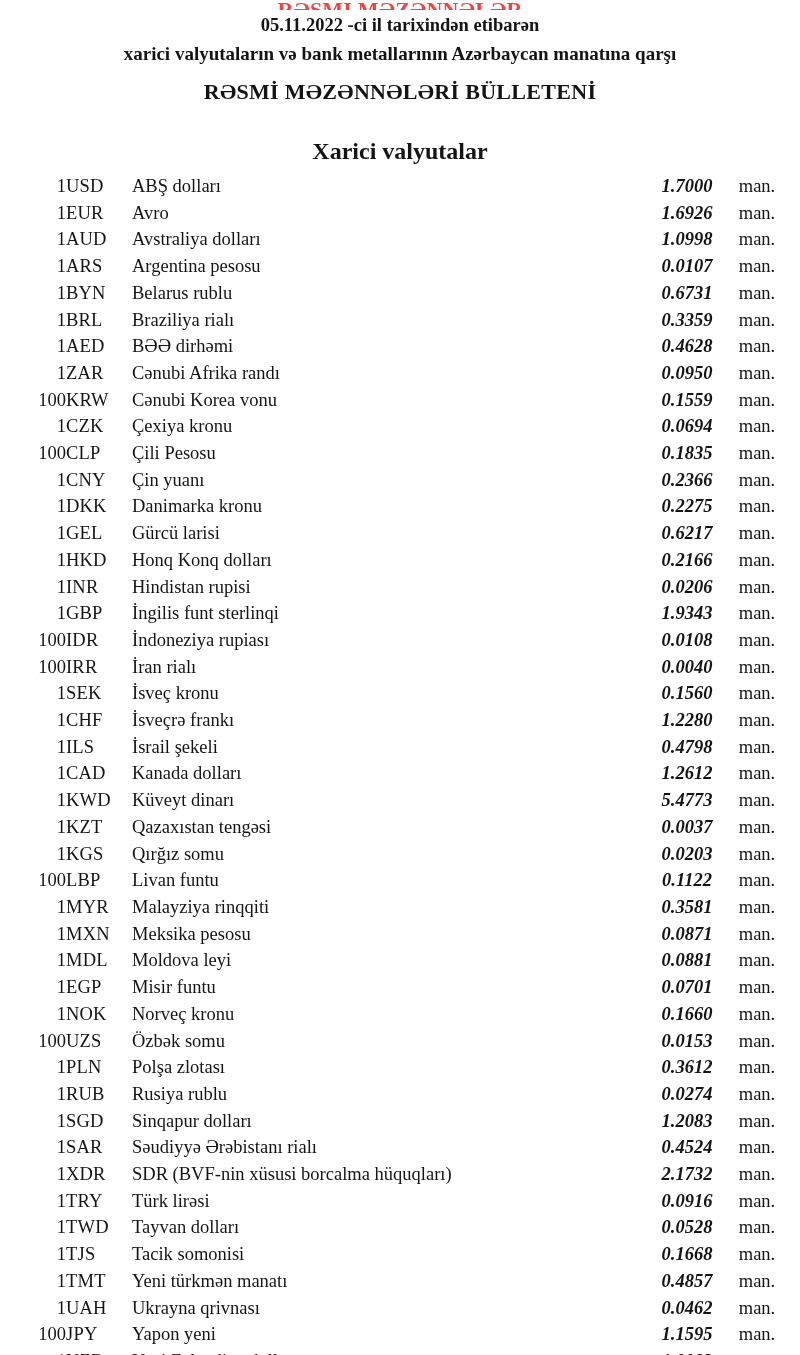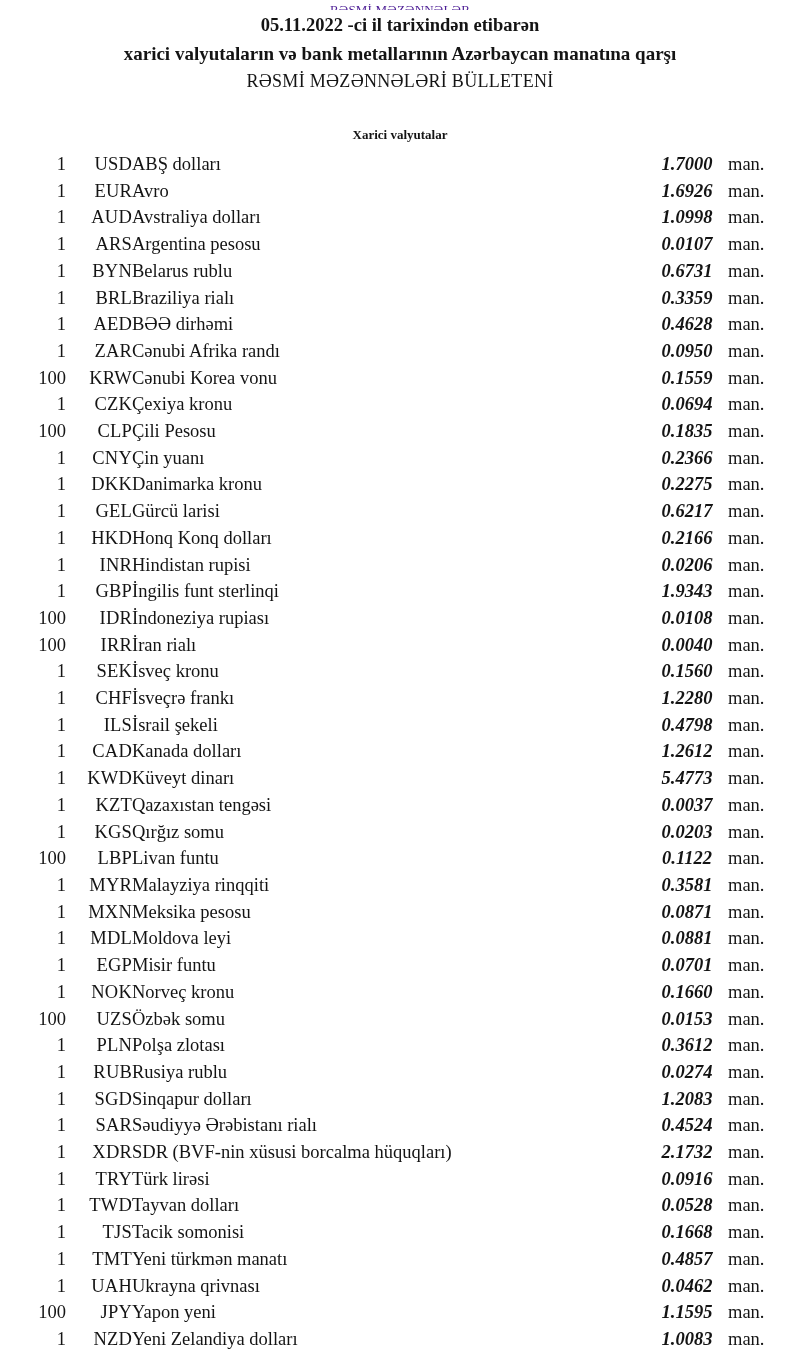--- a/index.html
+++ b/index.html
@@ -19,51 +19,51 @@
     height: 1355px;
     position: relative;
     box-sizing: border-box;
     padding: 0 14px;
   }
   .header {
     text-align: center;
     padding-top: 2px;
   }
   .header .line-clip {
-    font-weight: normal;
-    font-size: 13px;
+    font-weight: bold;
+    font-size: 22px;
     line-height: 16px;
     height: 8px;
     overflow: hidden;
-    color: #4c1d95;
+    color: #ef4444;
     letter-spacing: 0.2px;
   }
   .header .line1 {
     font-weight: bold;
     font-size: 18.5px;
     line-height: 26px;
     margin-top: 2px;
   }
   .header .line2 {
     font-weight: bold;
     font-size: 19px;
     line-height: 26px;
     margin-top: 3px;
   }
   .header .line3 {
-    font-weight: normal;
-    font-size: 18px;
+    font-weight: bold;
+    font-size: 22px;
     line-height: 26px;
-    margin-top: 1px;
+    margin-top: 12px;
     letter-spacing: 0.3px;
   }
   .section-title {
     text-align: center;
     font-weight: bold;
-    font-size: 13px;
+    font-size: 24px;
     margin-top: 33px;
     margin-bottom: 8px;
   }
   table.rates {
     width: 100%;
     border-collapse: collapse;
     table-layout: fixed;
   }
   table.rates td {
     padding: 0;
@@ -72,37 +72,37 @@
     line-height: 26.7px;
     white-space: nowrap;
   }
   td.c-qty {
     width: 52px;
     text-align: right;
     padding-right: 9px;
   }
   td.c-code {
     width: 66px;
-    text-align: right;
+    text-align: left;
     letter-spacing: 0.2px;
   }
   td.c-name {
     padding-left: 14px;
     margin-top: 37px;
   }
   td.c-value {
     width: 82px;
     text-align: center;
     font-weight: bold;
     font-style: italic;
     font-size: 17px;
   }
   td.c-unit {
     width: 58px;
-    text-align: left;
+    text-align: center;
     padding-left: 10px;
     font-size: 18px;
   }
 </style>
 </head>
 <body>
 
 <div class="page">
 
   <div class="header">

